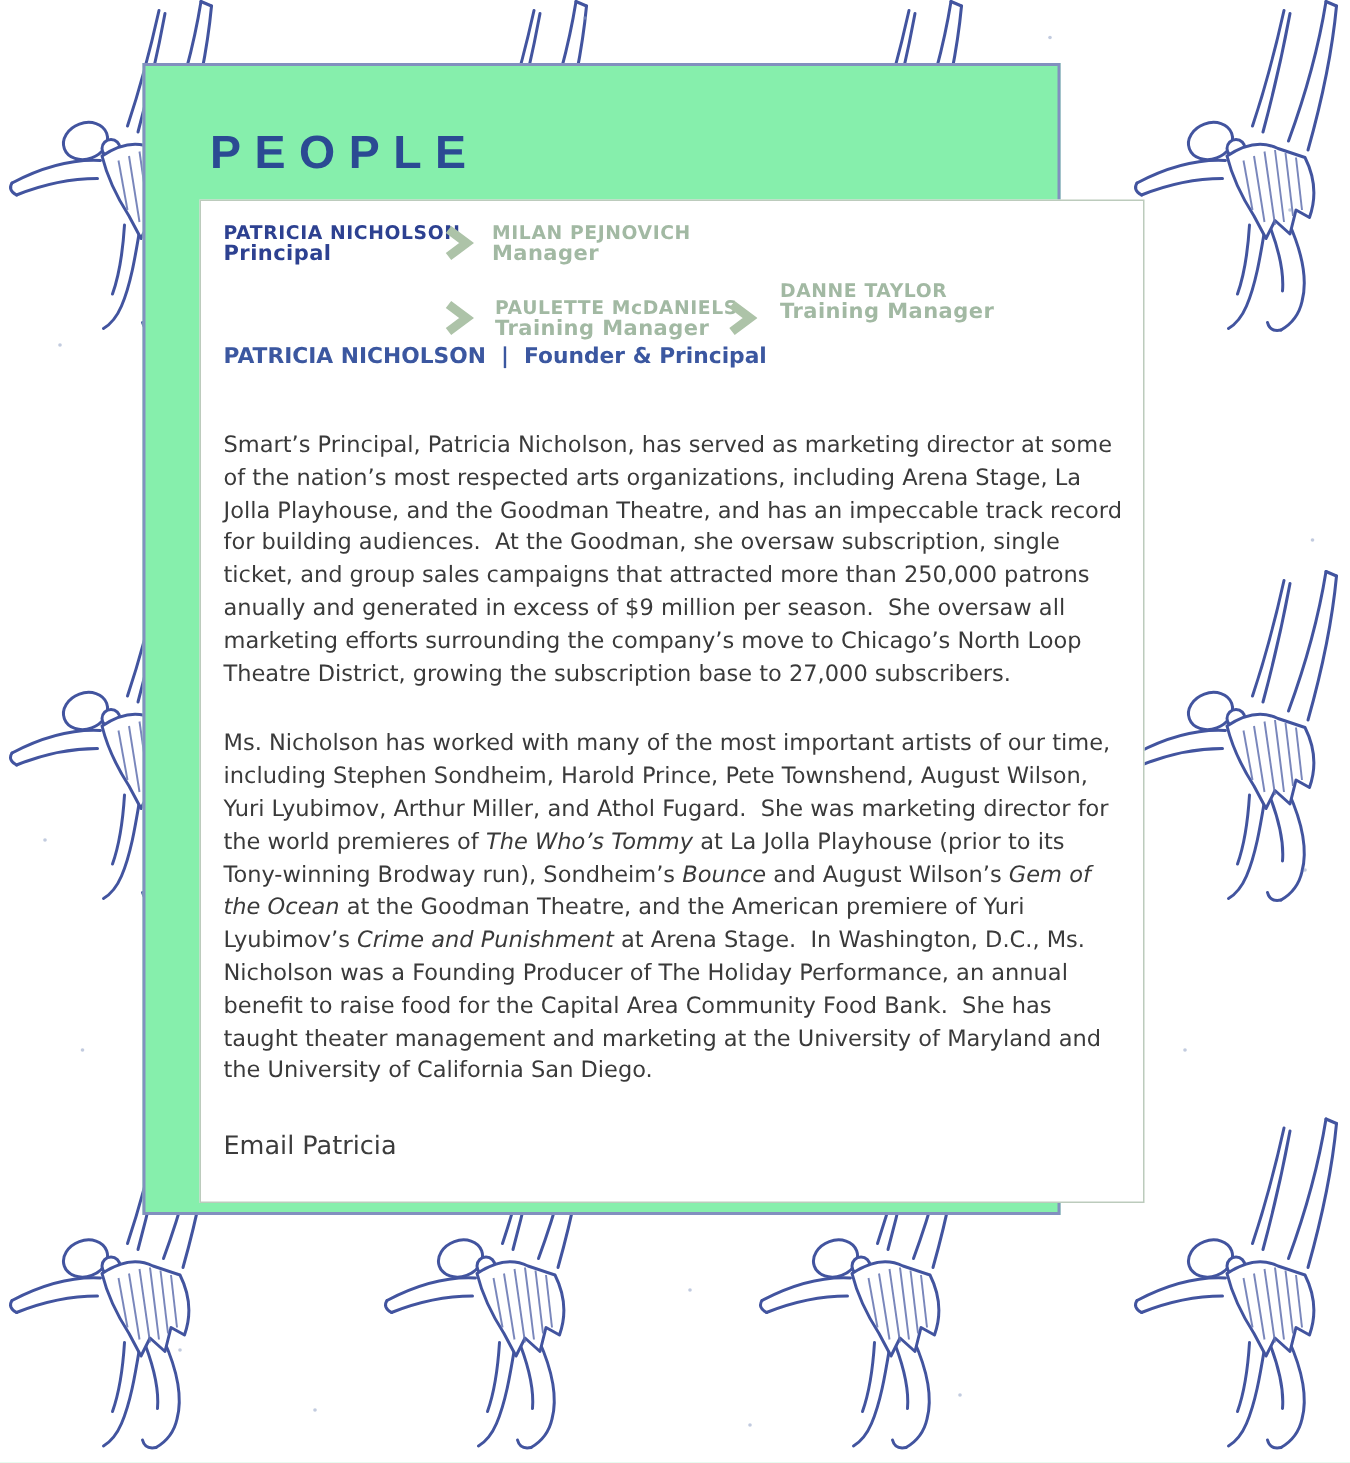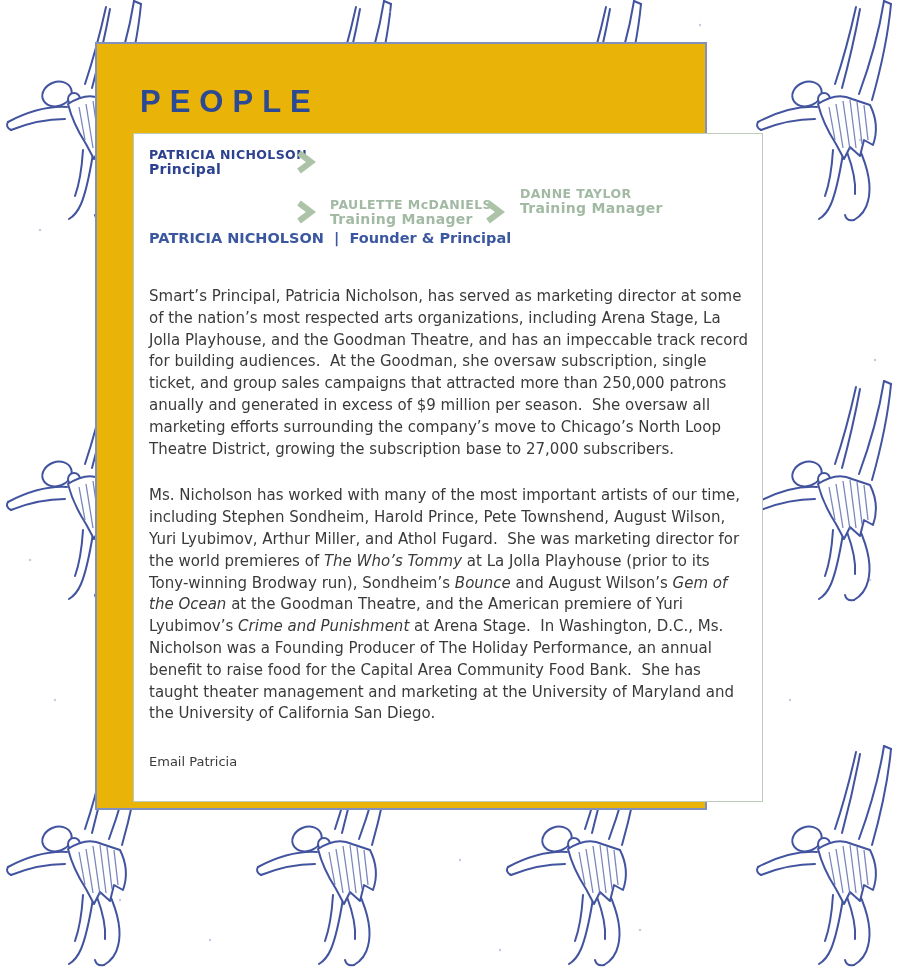--- a/index.html
+++ b/index.html
@@ -1,38 +1,38 @@
 <!DOCTYPE html>
 <html><head>
 <meta charset="utf-8">
 <style>
   html,body{margin:0;padding:0;background:#fff;}
   .page{position:relative;width:900px;height:975px;overflow:hidden;background:#fff;
         font-family:"DejaVu Sans","Liberation Sans",sans-serif;}
   .bg{position:absolute;left:0;top:0;}
   .content-box{position:absolute;left:95px;top:42px;width:612px;height:768px;
-        background:#eab308;border:2px solid #8290bf;box-sizing:border-box;}
+        background:#86efac;border:2px solid #8290bf;box-sizing:border-box;}
   .people{position:absolute;left:43px;top:40px;margin:0;
         font-family:"Liberation Sans",sans-serif;font-weight:700;font-size:31px;
         letter-spacing:9px;color:#2b4a93;}
   .inner-box{position:absolute;left:36px;top:89px;width:630px;height:669px;
         border:1px solid #bccbbc;box-sizing:border-box;background:#fff;}
   .nav-item{position:absolute;cursor:pointer;}
   .nav-name{font-size:12.5px;font-weight:700;letter-spacing:.4px;line-height:15px;}
   .nav-role{font-size:14px;font-weight:700;letter-spacing:.3px;line-height:15px;}
   .nav-item.active .nav-name,.nav-item.active .nav-role{color:#2d4191;}
   .nav-item.inactive .nav-name,.nav-item.inactive .nav-role{color:#a2b9a3;}
   .chev{position:absolute;}
   .bio-heading{position:absolute;left:15px;top:96px;margin:0;
         font-size:14.5px;font-weight:700;color:#3b57a0;white-space:pre-wrap;}
   .bio-text{position:absolute;left:15px;top:152px;width:600px;
         font-size:15px;line-height:21.8px;color:#3a3a3a;}
   .bio-text p{margin:0 0 25px 0;white-space:pre-wrap;}
   .bio-text em{}
-  .email-link{position:absolute;left:15px;top:620px;font-size:13px;color:#3c3c3c;
+  .email-link{position:absolute;left:15px;top:620px;font-size:17px;color:#3c3c3c;
         text-decoration:none;cursor:pointer;}
 </style>
 </head>
 <body>
 
 <div class="page">
 
   <svg class="bg" width="900" height="975" viewBox="0 0 900 975" aria-hidden="true">
     <defs>
       <g id="dancer">
@@ -109,20 +109,24 @@
 
       <div class="nav-item active" style="left:15px;top:13px">
         <div class="nav-name">PATRICIA NICHOLSON</div>
         <div class="nav-role">Principal</div>
       </div>
 
       <svg class="chev" style="left:162px;top:16px" width="20" height="24" viewBox="0 0 20 24">
         <polyline points="3,3 15,12 3,21" fill="none" stroke="#adc3a8" stroke-width="6"></polyline>
       </svg>
 
+      <div class="nav-item inactive" style="left:194px;top:13px">
+        <div class="nav-name">MILAN PEJNOVICH</div>
+        <div class="nav-role">Manager</div>
+      </div>
 
       <svg class="chev" style="left:162px;top:66px" width="20" height="24" viewBox="0 0 20 24">
         <polyline points="3,3 15,12 3,21" fill="none" stroke="#adc3a8" stroke-width="6"></polyline>
       </svg>
 
       <div class="nav-item inactive" style="left:196px;top:63px">
         <div class="nav-name">PAULETTE McDANIELS</div>
         <div class="nav-role">Training Manager</div>
       </div>
 

